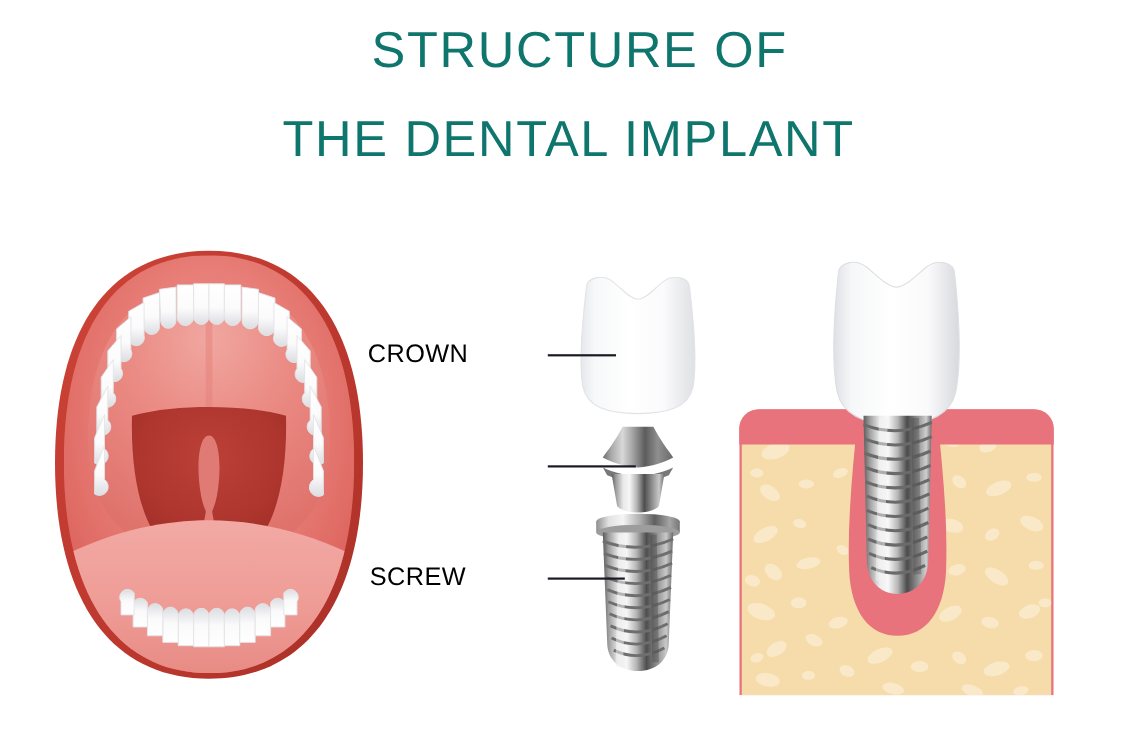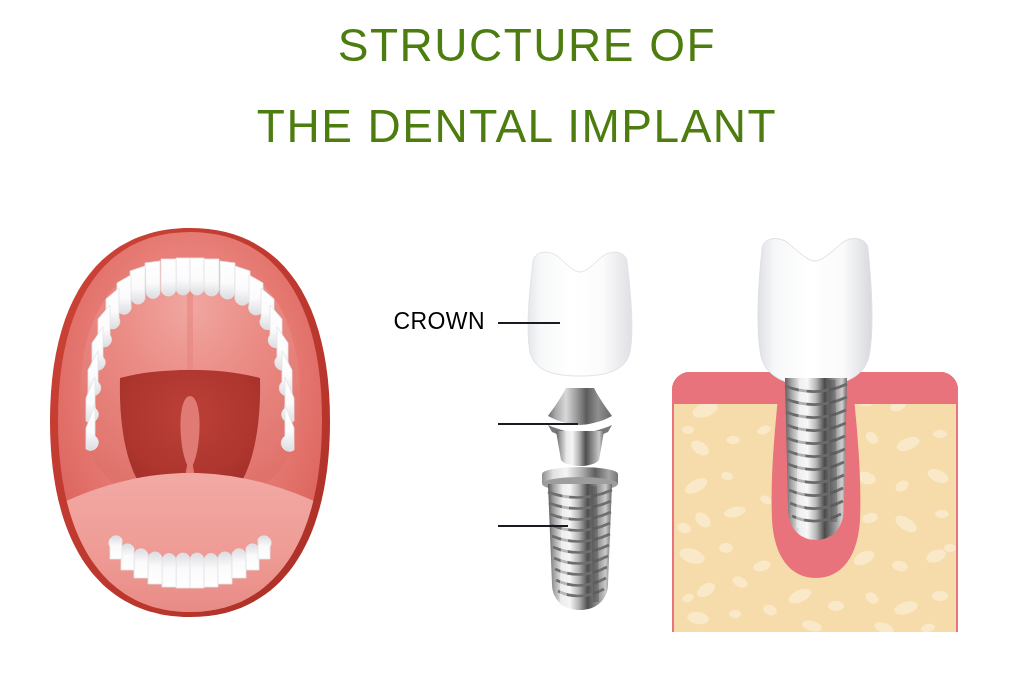--- a/index.html
+++ b/index.html
@@ -20,40 +20,40 @@
   #title-block {
     position: absolute;
     left: 0;
     top: 22px;
     width: 1024px;
     text-align: center;
     pointer-events: none;
   }
   .title-line {
     display: block;
-    color: #4d7c0f;
+    color: #0f766e;
     font-family: "Liberation Sans", sans-serif;
     font-weight: 400;
     font-size: 46px;
     letter-spacing: 1.5px;
     line-height: 1.0;
   }
   #title-line-1 { margin-left: 30px; }
   #title-line-2 { margin-top: 35px; margin-left: 10px; }
 
   
   .callout {
     position: absolute;
     color: #000000;
     font-family: "Liberation Sans", sans-serif;
     font-weight: 400;
     font-size: 23px;
     letter-spacing: 0.4px;
     white-space: nowrap;
-    text-align: right;
+    text-align: center;
   }
   #label-crown    { left: 275px; top: 308px; width: 210px; }
   #label-abutment { left: 245px; top: 409px; width: 240px; }
   #label-screw    { left: 275px; top: 511px; width: 210px; }
 
   .leader {
     position: absolute;
     height: 0;
     border-top: 2px solid #1a1a22;
   }
@@ -432,15 +432,16 @@
         <path d="M832,380 l2,142" stroke="#3d3d3d" stroke-width="7" opacity="0.32" fill="none"></path>
       </g>
     </g>
   </svg>
 
   <div class="callout" id="label-crown">CROWN</div>
   <div class="leader" id="leader-crown"></div>
 
   <div class="leader" id="leader-abutment"></div>
 
+  <div class="callout" id="label-screw">SCREW</div>
   <div class="leader" id="leader-screw"></div>
 
 </div>
 
 </body></html>

